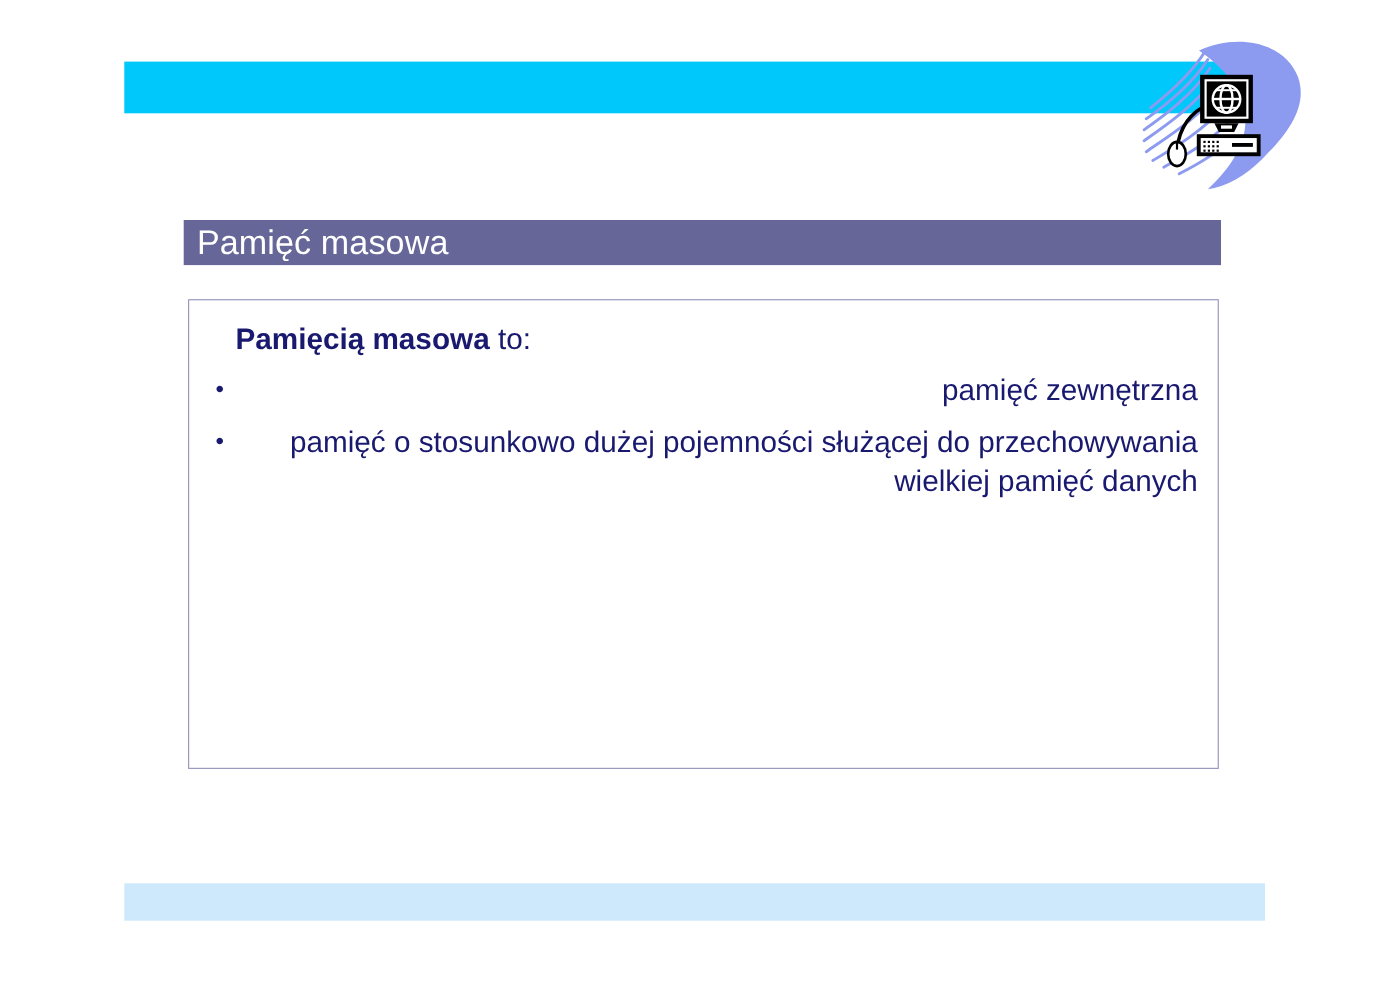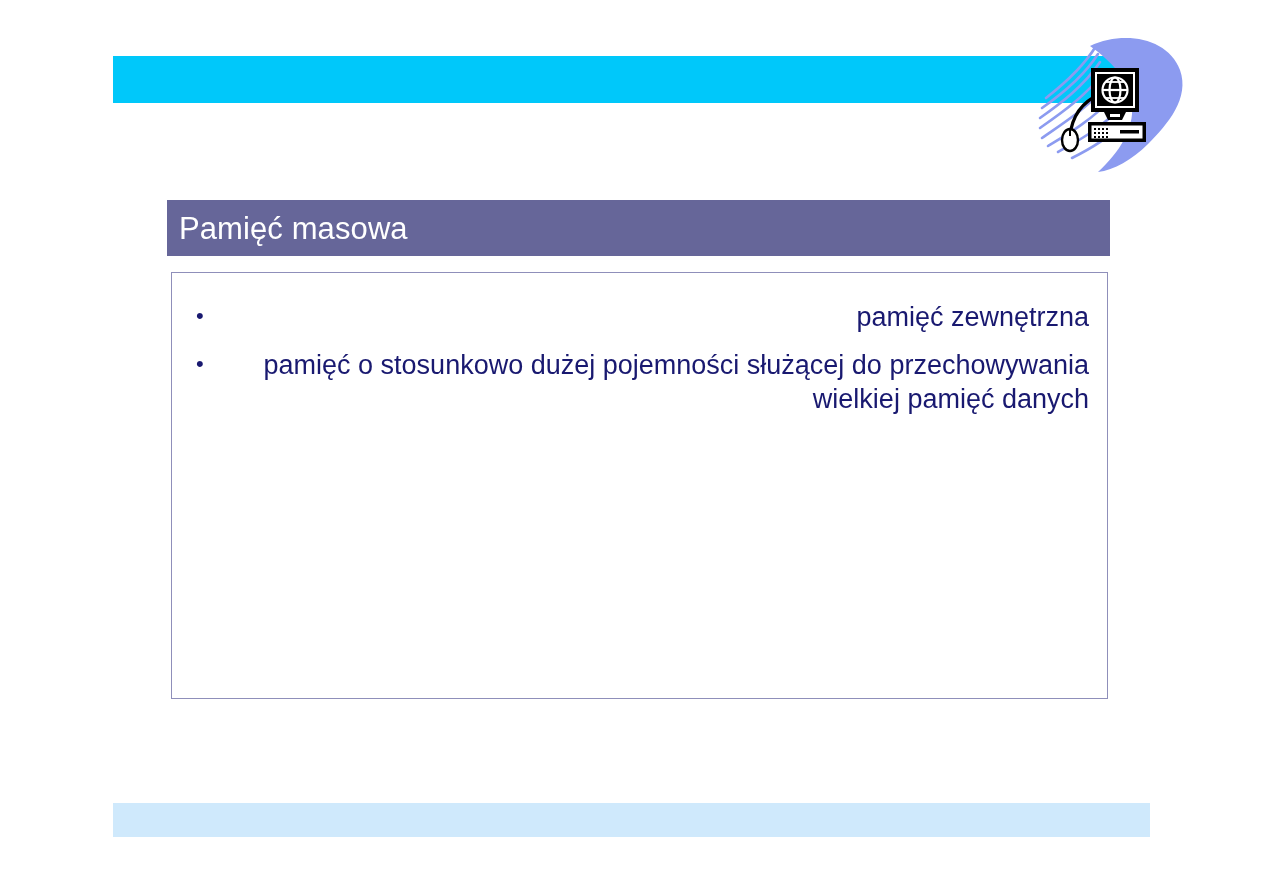--- a/index.html
+++ b/index.html
@@ -48,21 +48,21 @@
     height: 148px;
     overflow: visible;
   }
 
   
   .title-bar {
     position: absolute;
     left: 167px;
     top: 200px;
     width: 943px;
-    height: 56px;
+    height: 41px;
     background: #666699;
     display: flex;
     align-items: center;
   }
   .title-text {
     color: #ffffff;
     font-size: 31px;
     font-weight: 400;
     letter-spacing: 0.1px;
     padding-left: 12px;
@@ -198,20 +198,23 @@
       </g>
     </svg>
   </div>
 
   <div class="title-bar">
     <span class="title-text">Pamięć masowa</span>
   </div>
 
   <div class="content-box">
 
+    <p class="lead-line">
+      <span class="lead-strong">Pamięcią masowa</span><span class="lead-rest"> to:</span>
+    </p>
 
     <ul class="bullet-list">
       <li class="bullet-item">
         <span class="bullet-dot">•</span>
         <span class="bullet-text">pamięć zewnętrzna</span>
       </li>
       <li class="bullet-item">
         <span class="bullet-dot">•</span>
         <span class="bullet-text">pamięć o stosunkowo dużej pojemności służącej do przechowywania wielkiej pamięć danych</span>
       </li>

